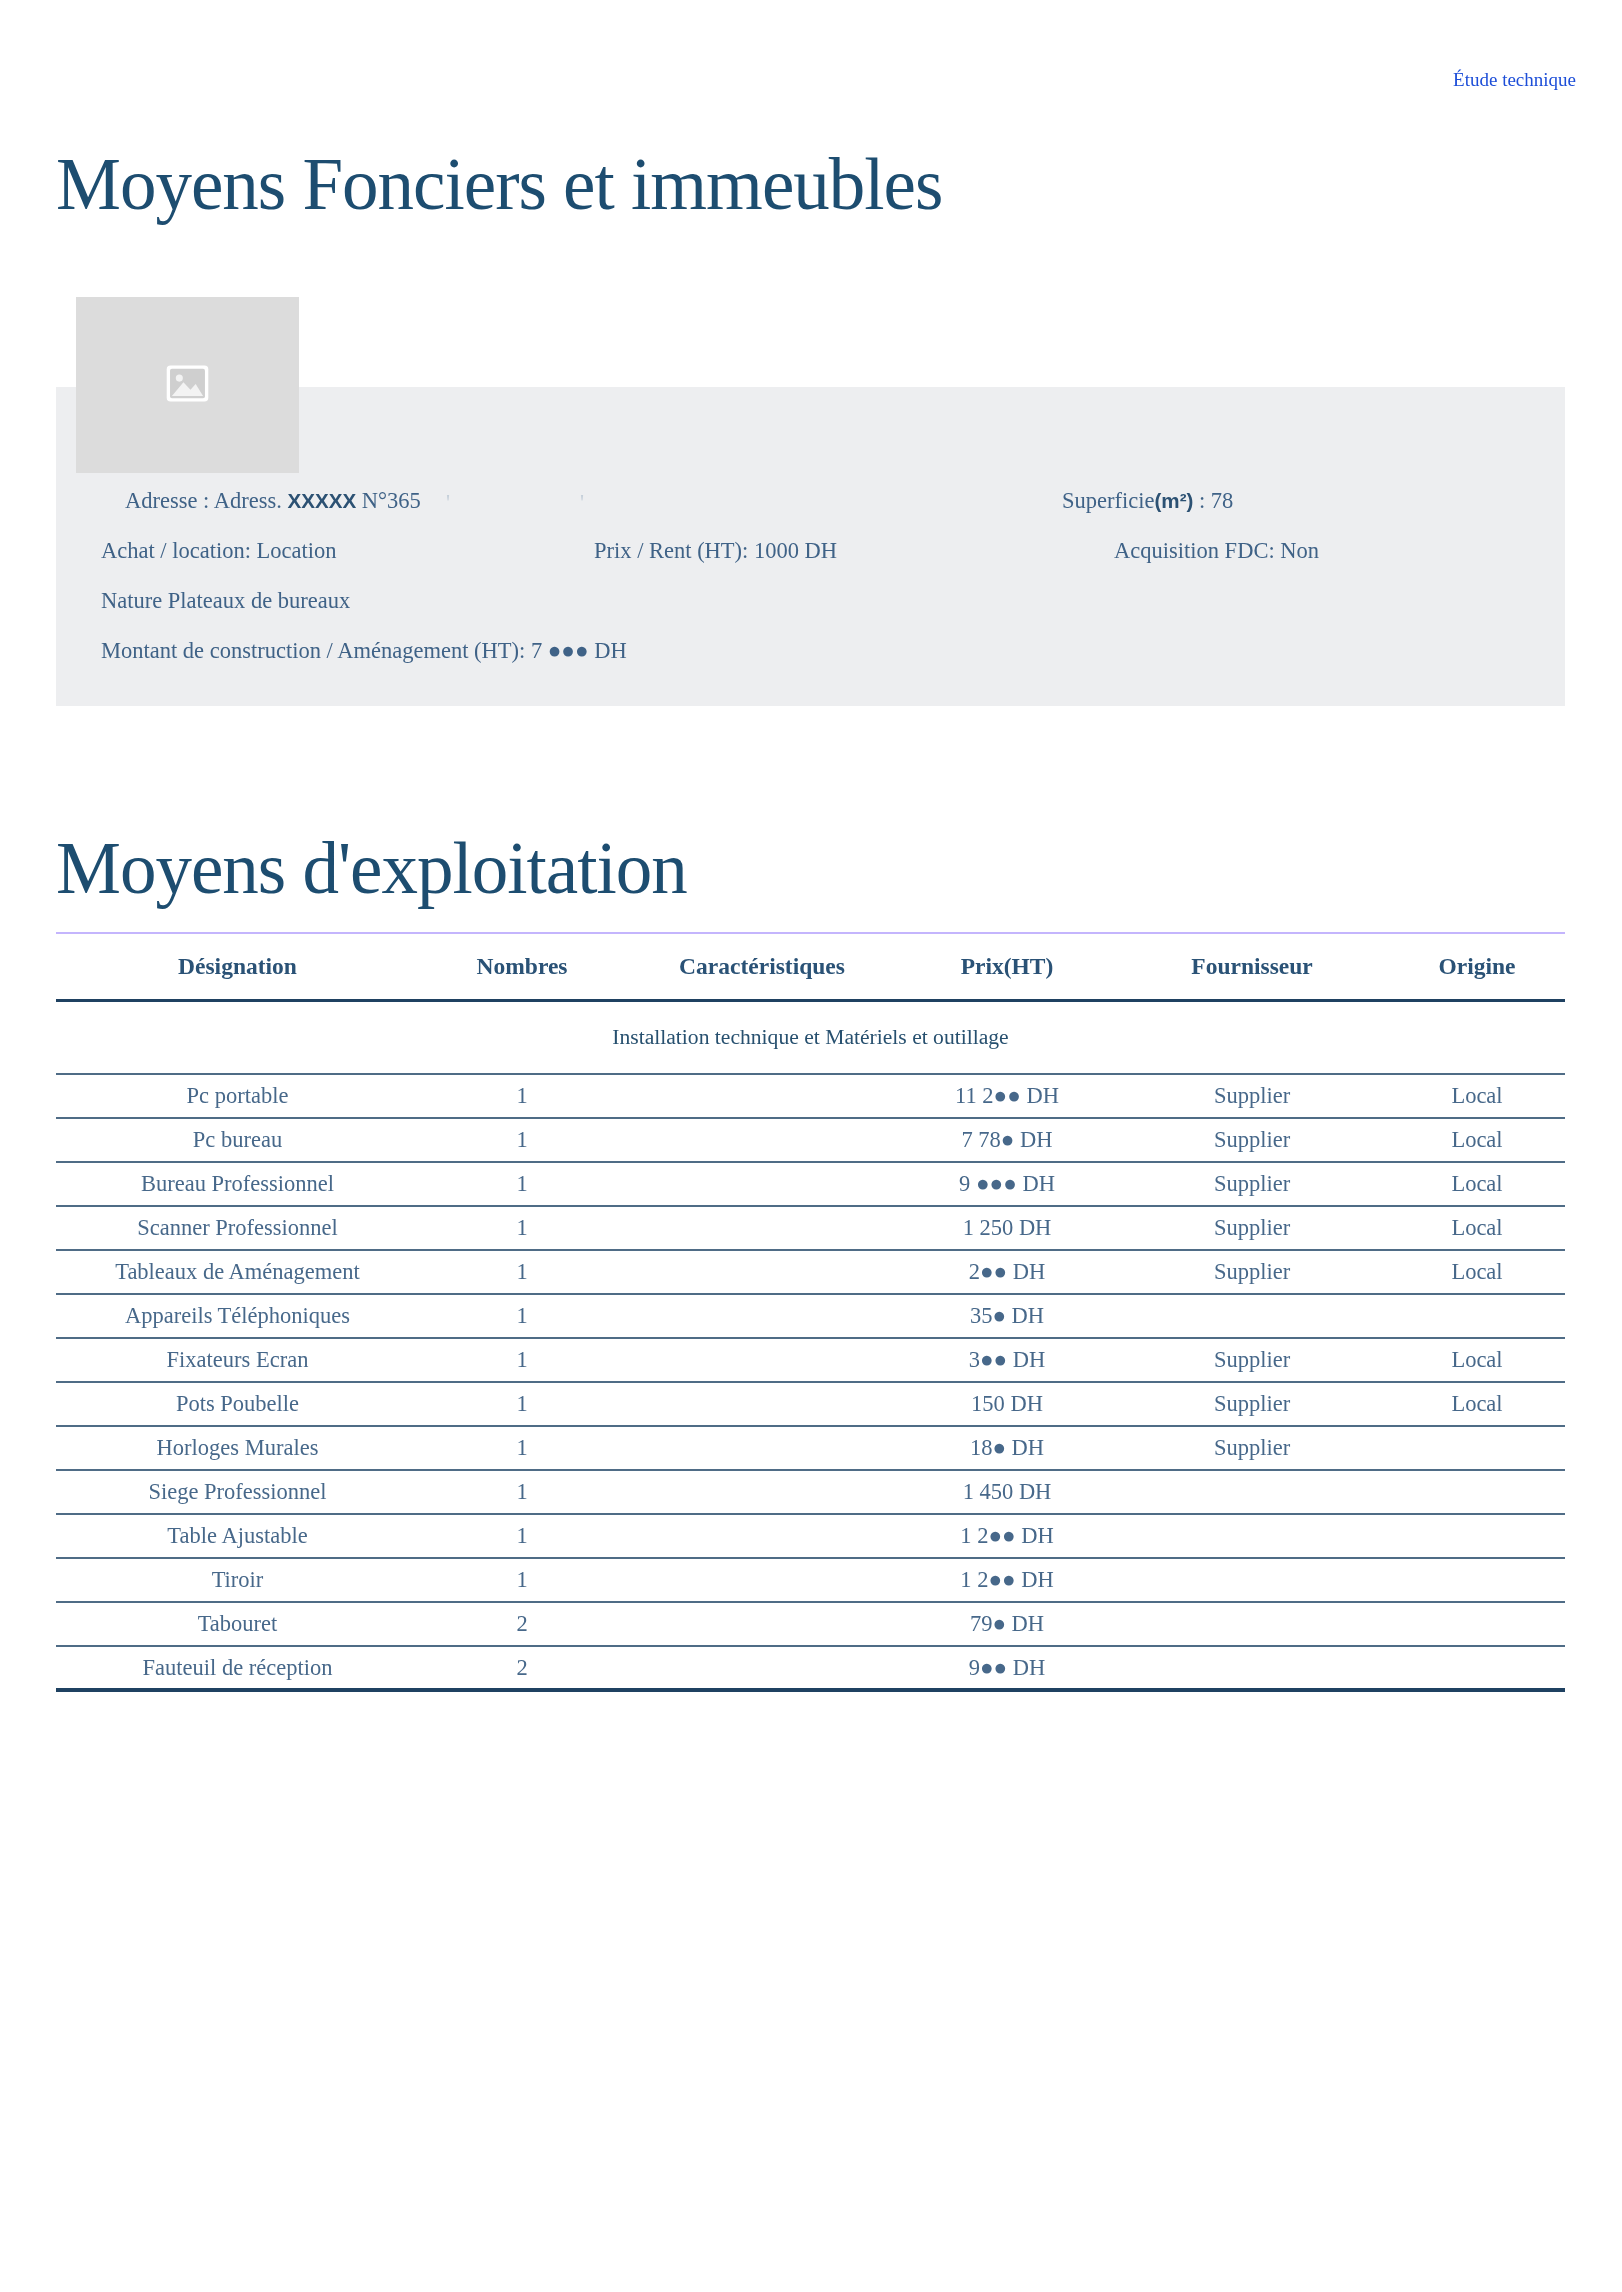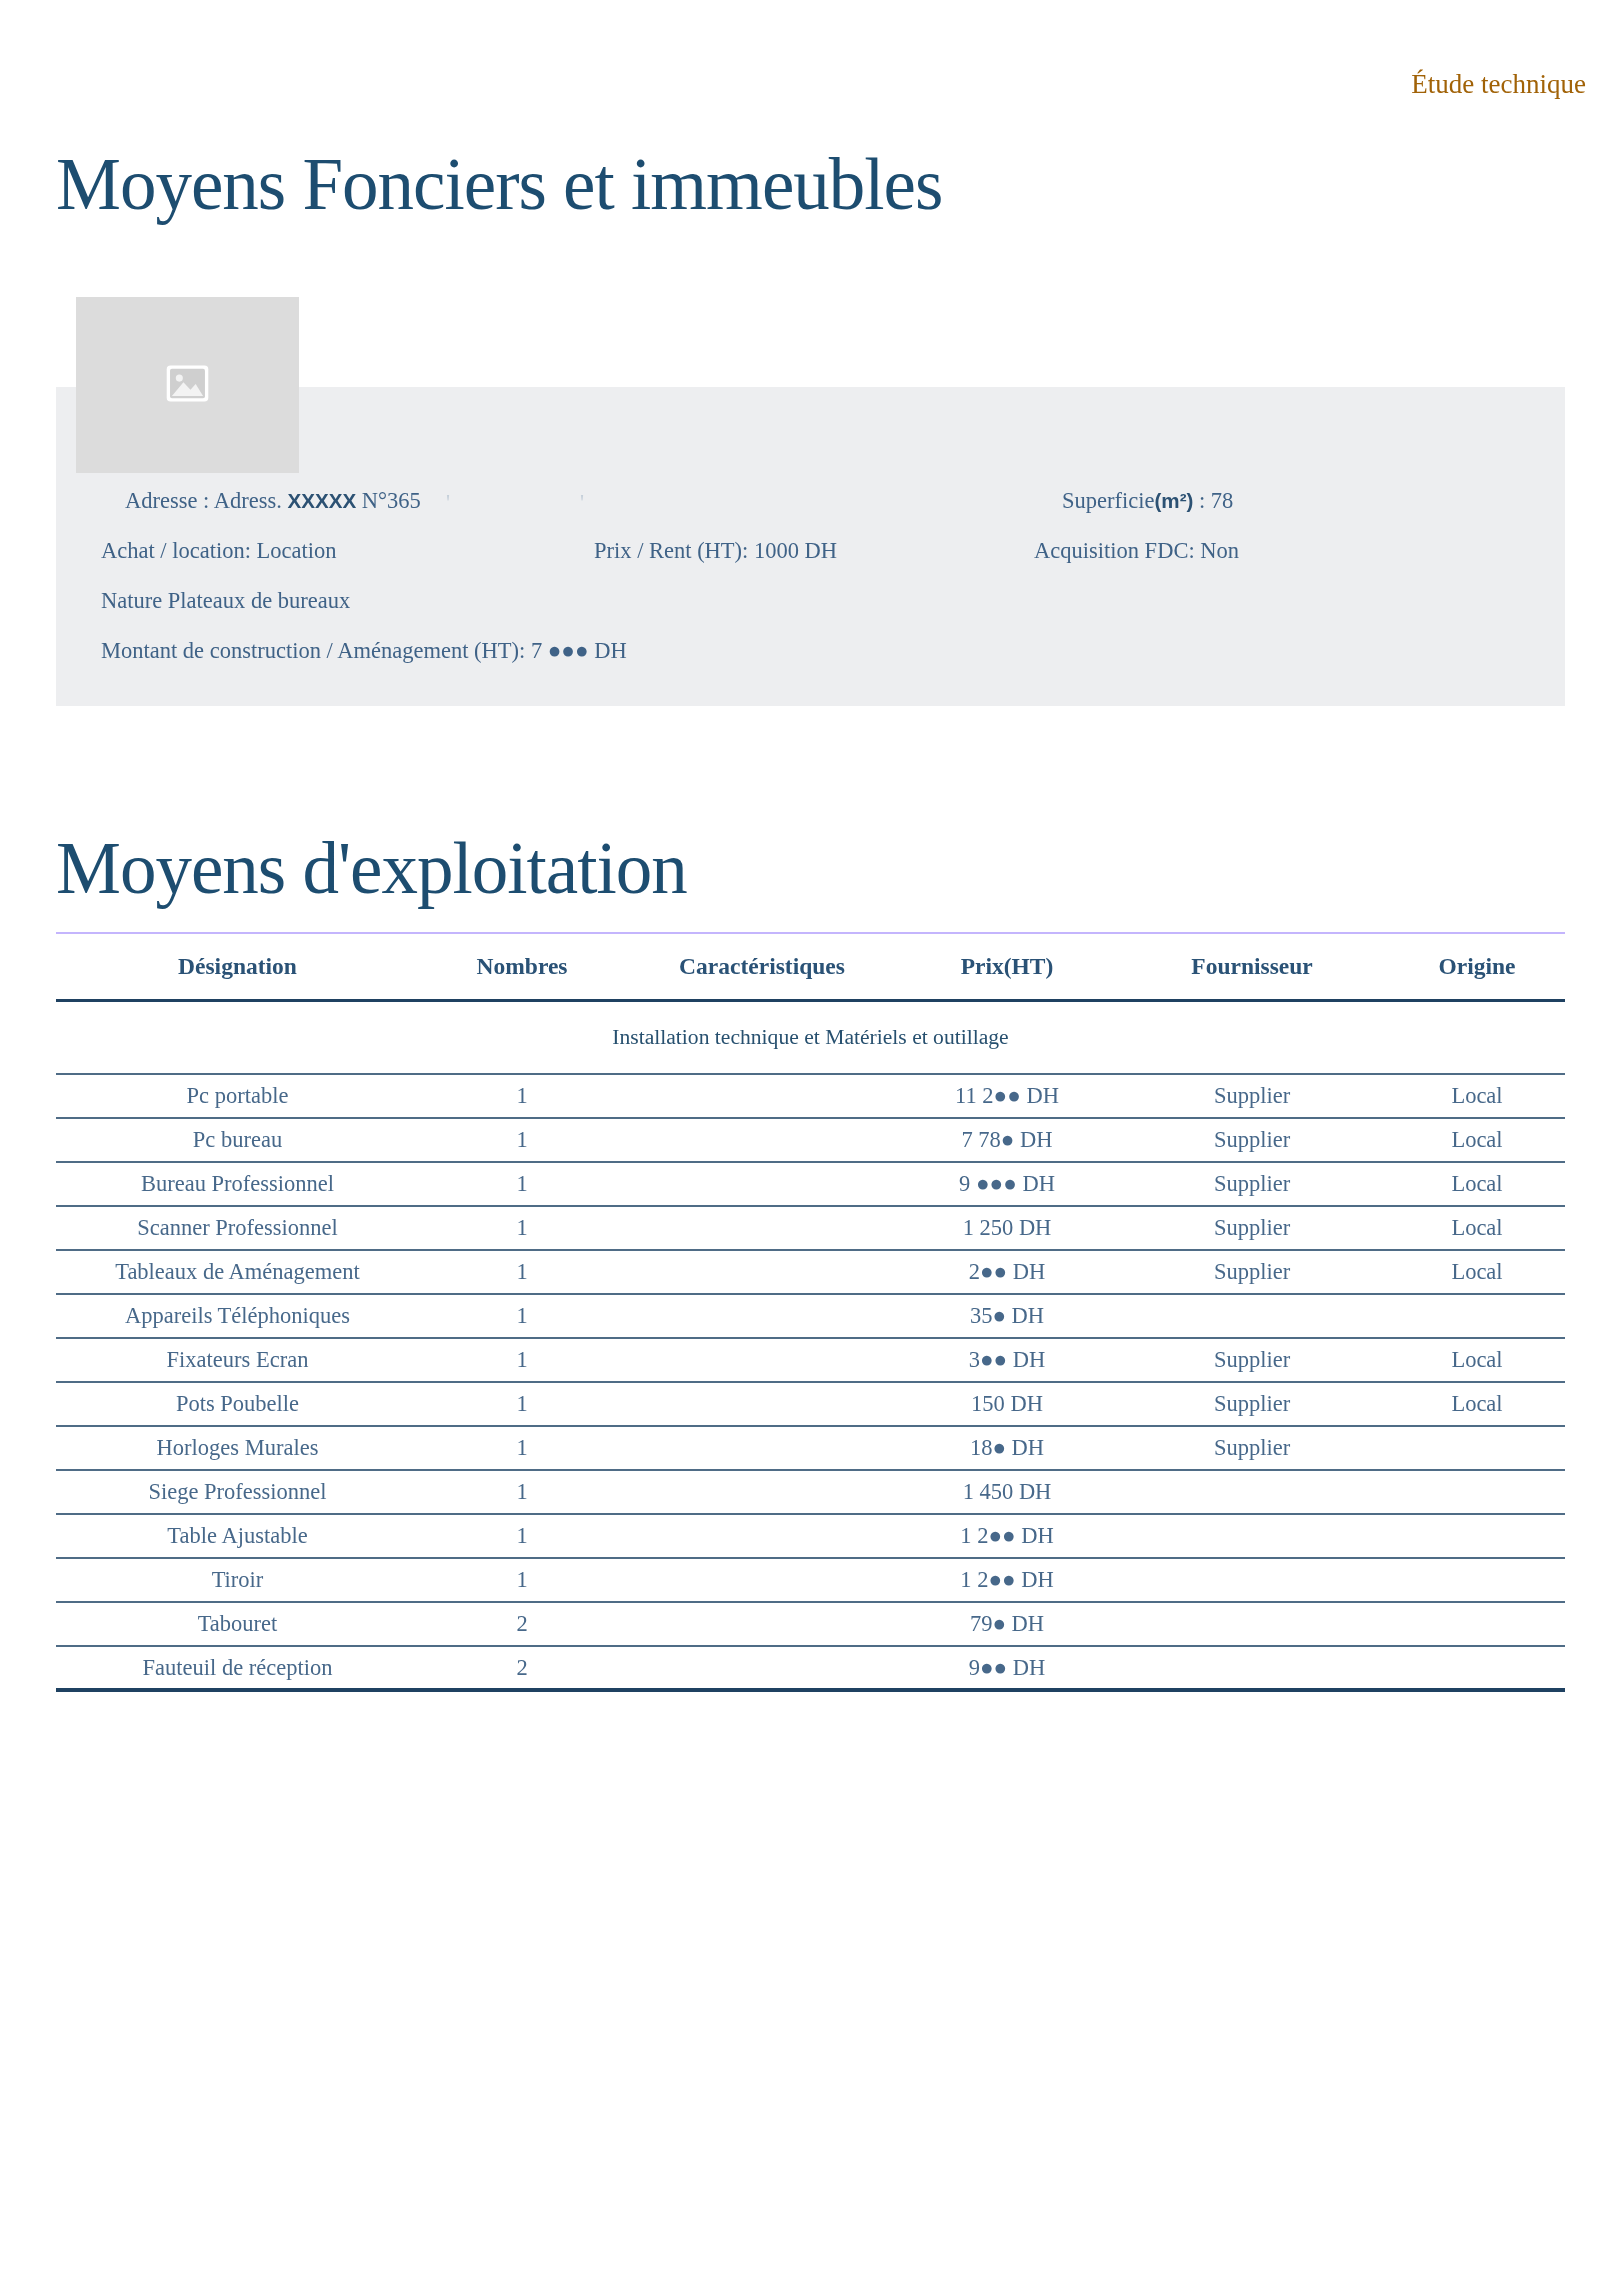--- a/index.html
+++ b/index.html
@@ -1,21 +1,21 @@
 <!DOCTYPE html>
 <html><head>
 <meta charset="utf-8">
 <style>
   html,body{margin:0;padding:0;}
   body{
     width:1622px;height:2293px;position:relative;background:#ffffff;
     font-family:"Liberation Serif",serif;color:#46688c;overflow:hidden;
   }
   .corner-label{
-    position:absolute;top:69px;right:36px;font-size:27px;color:#a16207;
+    position:absolute;top:69px;right:46px;font-size:19px;color:#1d4ed8;
   }
   h1.doc-title{
     position:absolute;margin:0;font-weight:400;color:#1d4d70;
     font-size:73px;line-height:1.1;letter-spacing:-1px;white-space:nowrap;
   }
   #title-fonciers{left:56px;top:145px;}
   #title-exploitation{left:56px;top:802px;margin-top:27px;}
 
   .info-band{
     position:absolute;left:56px;top:387px;width:1509px;height:319px;
@@ -25,21 +25,21 @@
     position:absolute;left:76px;top:297px;width:223px;height:176px;
     background:#dcdcdc;display:flex;align-items:center;justify-content:center;
   }
   .field{
     position:absolute;font-size:22.5px;color:#3f6287;white-space:nowrap;
   }
   #field-adresse{left:101px;top:488px;margin-left:24px;}
   #field-superficie{left:1062px;top:488px;}
   #field-achat{left:101px;top:538px;}
   #field-prix{left:594px;top:538px;}
-  #field-acquisition{left:1034px;top:538px;}
+  #field-acquisition{left:1114px;top:538px;}
   #field-nature{left:101px;top:588px;}
   #field-montant{left:101px;top:638px;}
   .sans-bold{
     font-family:"Liberation Sans",sans-serif;font-weight:700;
     font-size:20.6px;color:#2c5173;
   }
   .ghost{opacity:.30;color:#6c8aa6;}
   #ghost-1{left:446px;top:490px;}
   #ghost-2{left:580px;top:490px;}
 

